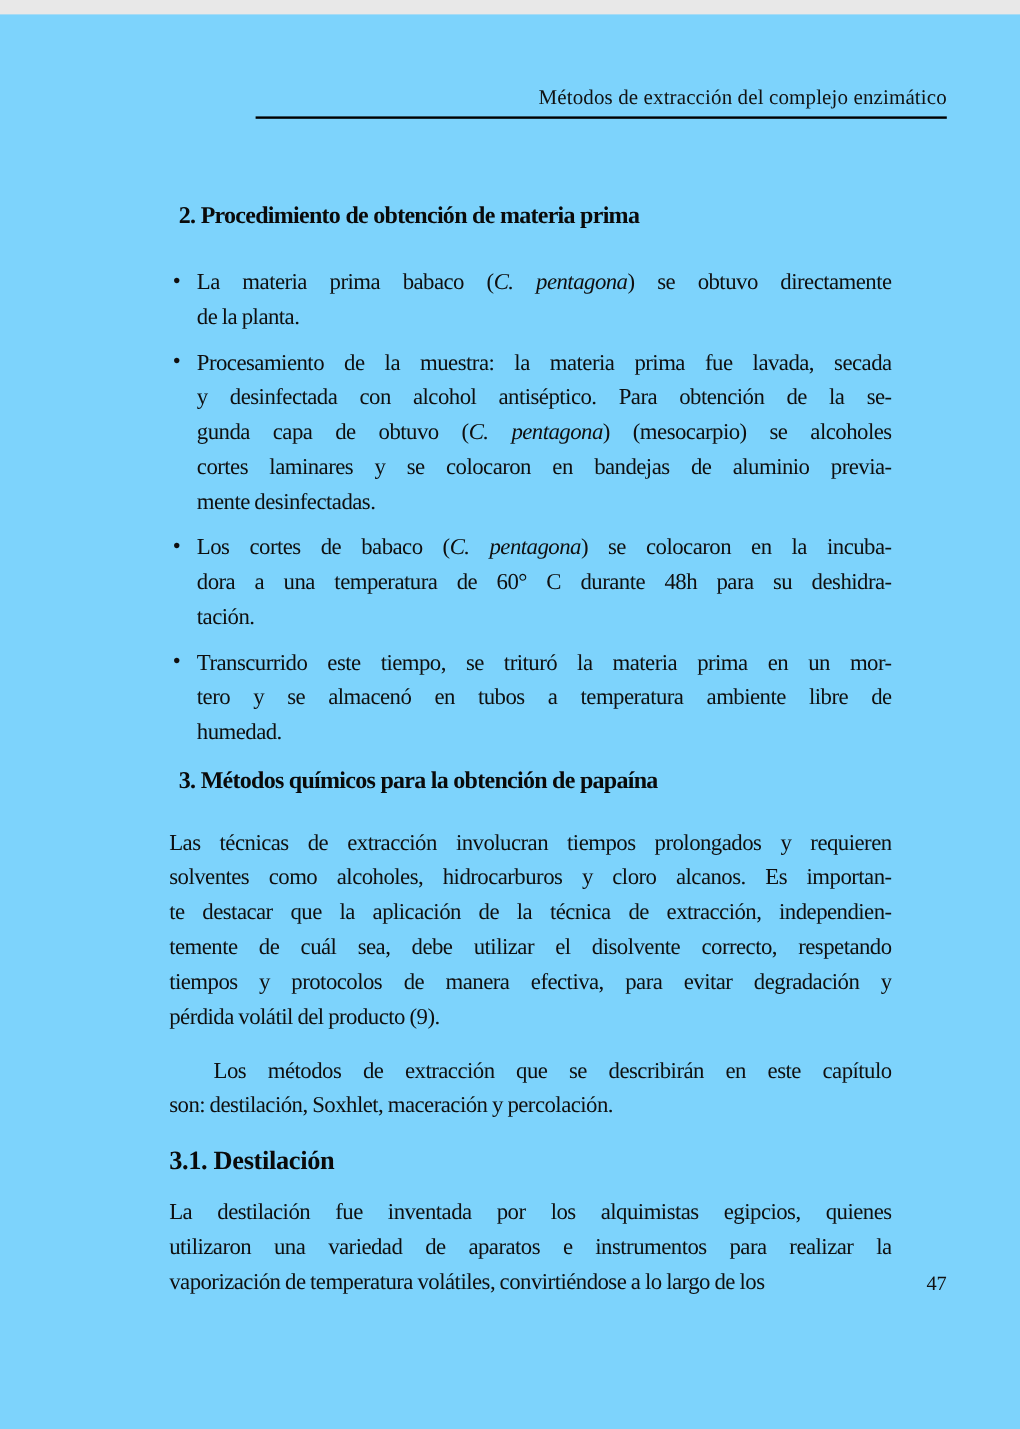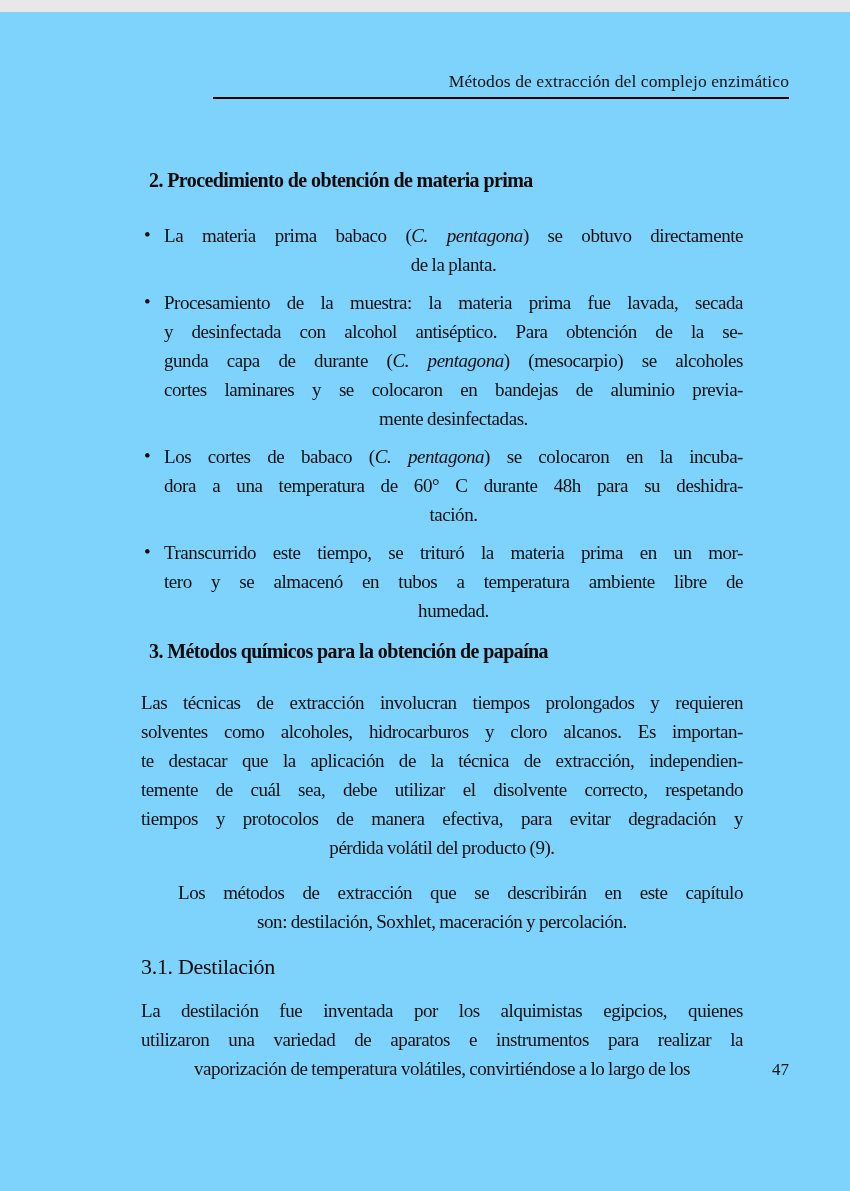--- a/index.html
+++ b/index.html
@@ -42,21 +42,21 @@
     letter-spacing:-0.6px;
     white-space:nowrap;
     color:#0a0a0a;
   }
   .h-main + .para{margin-top:20px;}
   .h-main.second{margin-top:3px;margin-bottom:20px;}
   .h-sub{
     margin:17px 0 15px 0;
     font-size:22px;
     line-height:28px;
-    font-weight:normal;
+    font-weight:bold;
     letter-spacing:-0.3px;
     white-space:nowrap;
     color:#0a0a0a;
   }
   .para,.bullet{
     font-size:19px;
     line-height:29px;
     letter-spacing:-0.45px;
     word-spacing:-0.5px;
     margin:0 0 9px 0;
@@ -67,21 +67,21 @@
     padding-left:23px;
   }
   .marker{
     position:absolute;
     left:3px;top:-1px;
     font-size:19px;
   }
   .line{
     max-height:29px;
     overflow:hidden;
-    text-align:center;
+    text-align:left;
   }
   .line.j{
     text-align:justify;
     text-align-last:justify;
   }
   .line.ind{text-indent:37px;}
   .it{font-style:italic;}
   .page-number{
     position:absolute;
     top:1048px;
@@ -103,21 +103,21 @@
       <div class="h-main">2. Procedimiento de obtención de materia prima</div>
       <div class="bullet">
         <span class="marker">•</span>
         <div class="line j"><span>La materia prima babaco (</span><span class="it">C. pentagona</span><span>) se obtuvo directamente</span></div>
         <div class="line"><span>de la planta.</span></div>
       </div>
       <div class="bullet">
         <span class="marker">•</span>
         <div class="line j"><span>Procesamiento de la muestra: la materia prima fue lavada, secada</span></div>
         <div class="line j"><span>y desinfectada con alcohol antiséptico. Para obtención de la se-</span></div>
-        <div class="line j"><span>gunda capa de durante (</span><span class="it">C. pentagona</span><span>) (mesocarpio) se alcoholes</span></div>
+        <div class="line j"><span>gunda capa de obtuvo (</span><span class="it">C. pentagona</span><span>) (mesocarpio) se alcoholes</span></div>
         <div class="line j"><span>cortes laminares y se colocaron en bandejas de aluminio previa-</span></div>
         <div class="line"><span>mente desinfectadas.</span></div>
       </div>
       <div class="bullet">
         <span class="marker">•</span>
         <div class="line j"><span>Los cortes de babaco (</span><span class="it">C. pentagona</span><span>) se colocaron en la incuba-</span></div>
         <div class="line j"><span>dora a una temperatura de 60° C durante 48h para su deshidra-</span></div>
         <div class="line"><span>tación.</span></div>
       </div>
       <div class="bullet">

